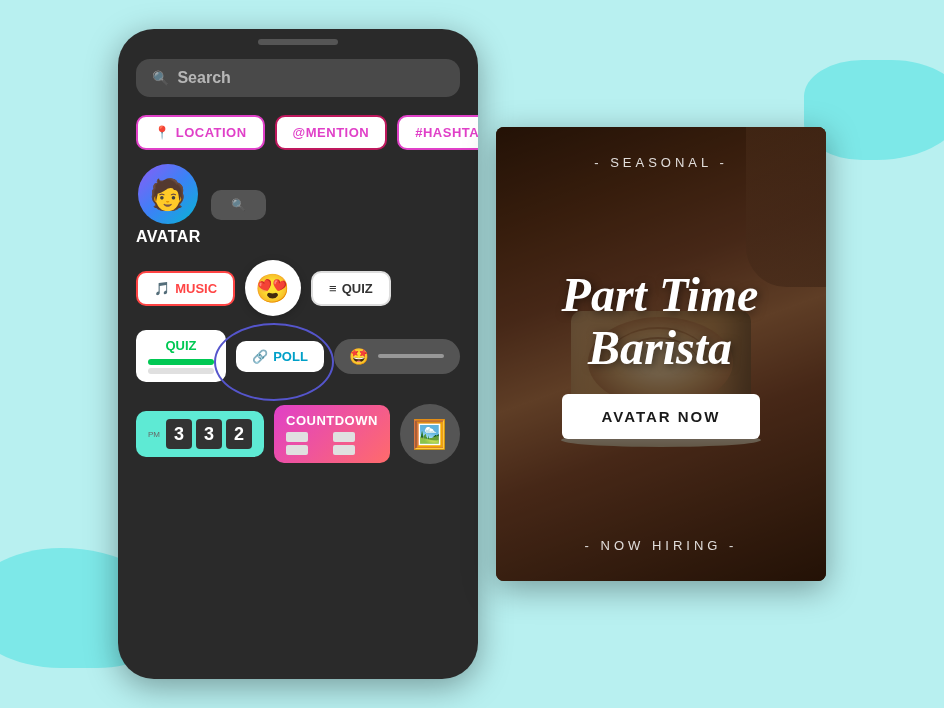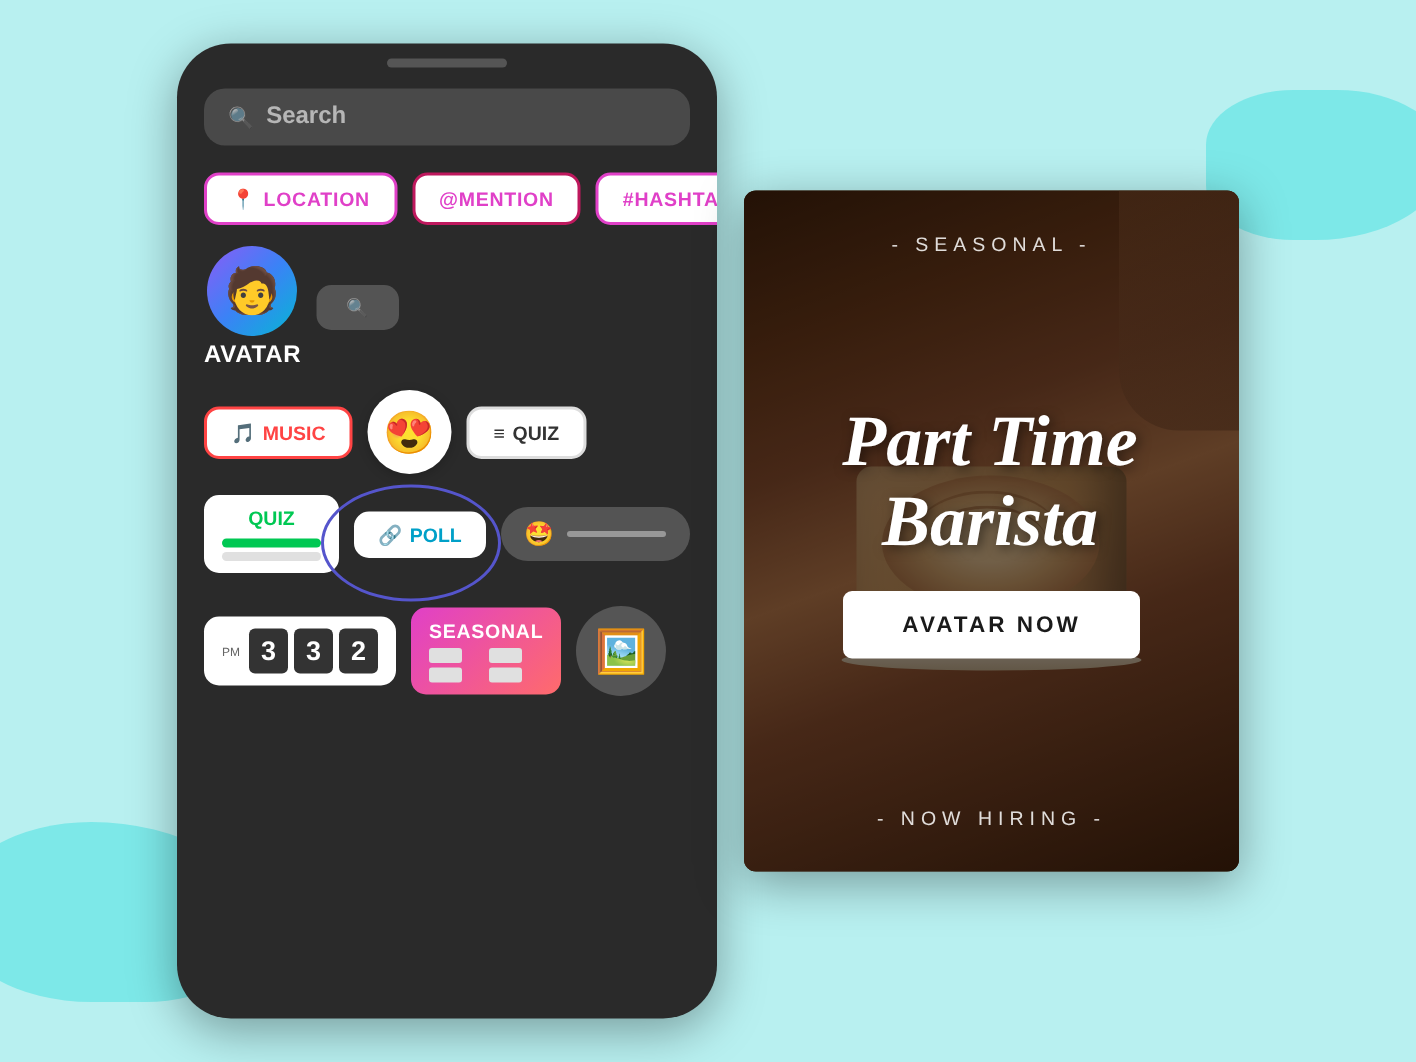--- a/index.html
+++ b/index.html
@@ -299,21 +299,21 @@
 
     .slider-track {
       flex: 1;
       height: 4px;
       background: rgba(255,255,255,0.4);
       border-radius: 2px;
     }
 
     
     .countdown-sticker {
-      background: #ffffff;
+      background: #5eead4;
       border-radius: 10px;
       padding: 8px 12px;
       display: flex;
       flex-direction: column;
       align-items: center;
     }
 
     .countdown-digits {
       display: flex;
       gap: 4px;
@@ -530,21 +530,21 @@
       <div class="sticker-row" style="margin-top:8px;">
         <div class="countdown-sticker">
           <div class="countdown-digits">
             <span style="font-size:8px;color:#666;margin-right:2px;">PM</span>
             <div class="digit-block">3</div>
             <div class="digit-block">3</div>
             <div class="digit-block">2</div>
           </div>
         </div>
         <div class="countdown-label-sticker">
-          <div>SEASONAL</div>
+          <div>COUNTDOWN</div>
           <div class="countdown-squares">
             <div class="countdown-sq"></div>
             <div class="countdown-sq"></div>
             <div class="countdown-sq"></div>
             <div class="countdown-sq"></div>
           </div>
         </div>
         <div class="photo-sticker">
           <span>🖼️</span>
         </div>

